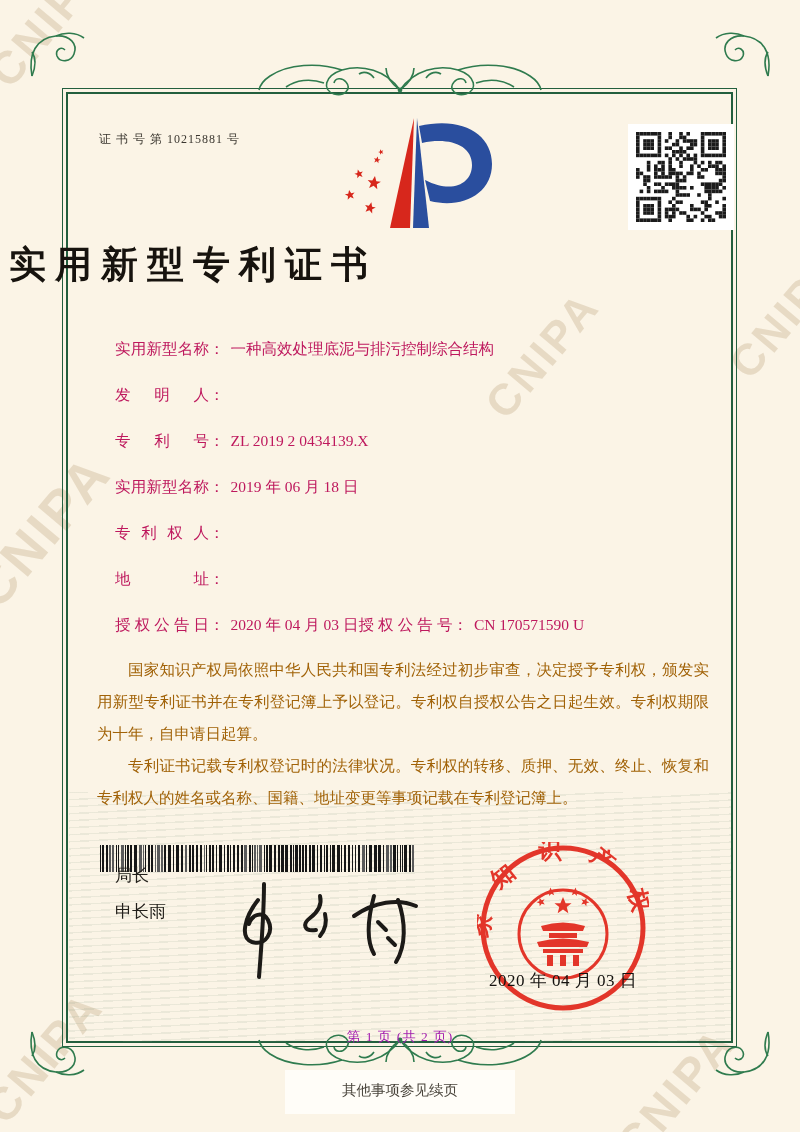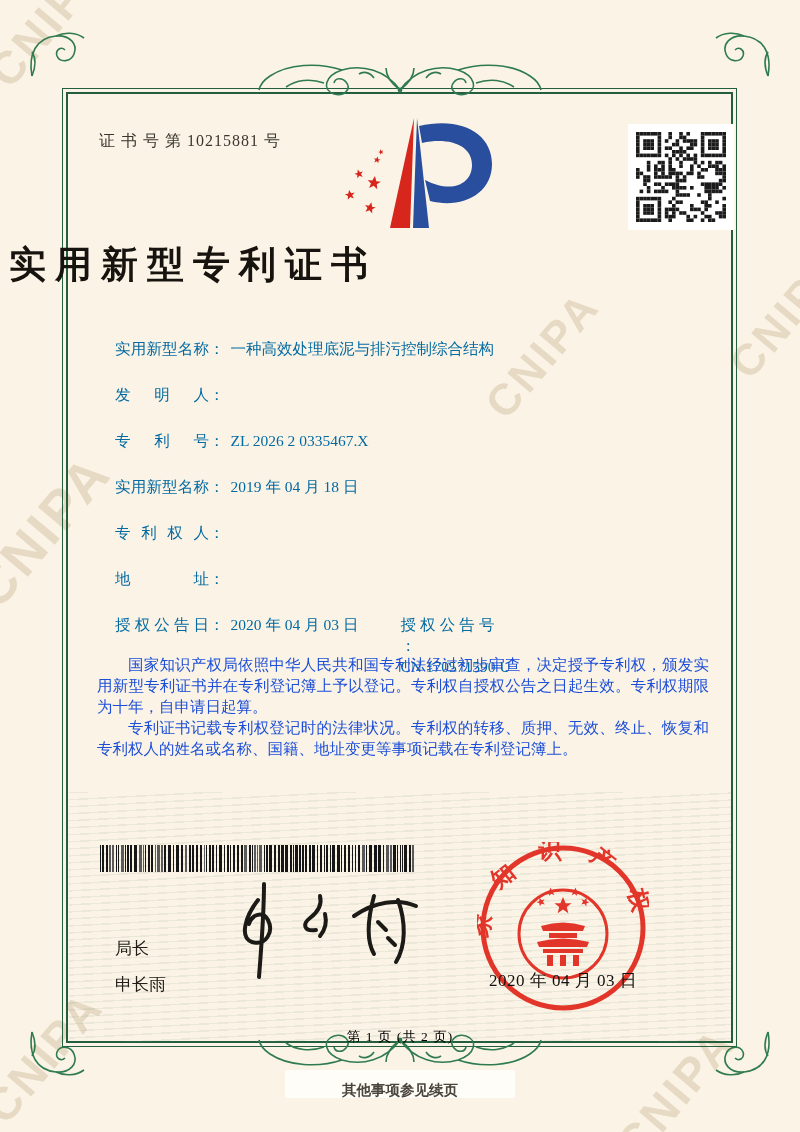--- a/index.html
+++ b/index.html
@@ -5,45 +5,45 @@
   html,body{margin:0;padding:0;background:#e8e4da;}
   .page{position:relative;width:800px;height:1132px;background:#fbf4e6;overflow:hidden;
         font-family:"Liberation Serif","DejaVu Serif",serif;color:#2e2a24;}
   .wm{position:absolute;font-family:"Liberation Sans","DejaVu Sans",sans-serif;font-weight:bold;
       color:rgba(186,158,118,.30);transform:rotate(-50deg);letter-spacing:3px;z-index:0;white-space:nowrap;}
   .frame-o{position:absolute;left:62px;top:88px;width:673px;height:957px;border:1.5px solid #235f3e;z-index:1;}
   .frame-i{position:absolute;left:3px;top:3px;right:3px;bottom:3px;border:2.5px solid #235f3e;}
   .texture{position:absolute;left:69px;top:792px;width:662px;height:250px;z-index:1;
       background:repeating-linear-gradient(177deg,rgba(125,150,125,.13) 0 1.5px,transparent 1.5px 7px);}
   .orn{position:absolute;z-index:2;}
-  .certno{position:absolute;left:99px;top:131px;font-size:16px;letter-spacing:1px;color:#3a362f;z-index:2;}
+  .certno{position:absolute;left:99px;top:131px;font-size:12px;letter-spacing:1px;color:#3a362f;z-index:2;}
   .logo{position:absolute;left:322px;top:114px;z-index:2;}
   .qrbox{position:absolute;left:628px;top:124px;width:106px;height:106px;background:#ffffff;z-index:2;
       display:flex;align-items:center;justify-content:center;}
   .title{position:absolute;left:0;top:240px;width:100%;text-align:left;font-size:37px;font-weight:bold;
       letter-spacing:9px;text-indent:9px;color:#17130e;z-index:2;}
-  .fields{position:absolute;left:115px;top:338px;width:580px;z-index:2;font-size:15.5px;color:#0369a1;}
+  .fields{position:absolute;left:115px;top:338px;width:580px;z-index:2;font-size:15.5px;color:#be185d;}
   .frow{display:flex;margin-bottom:25px;line-height:21px;}
   .flabel{display:inline-block;width:94px;text-align:justify;text-align-last:justify;}
   .fcolon{margin-right:6px;}
-  .fgroup2{margin-left:42px;display:flex;flex-direction:column;}
-  .paras{position:absolute;left:97px;top:654px;width:612px;z-index:2;font-size:15.5px;line-height:21px;
-      color:#1d4ed8;text-align:justify;}
+  .fgroup2{display:flex;}
+  .paras{position:absolute;left:97px;top:654px;width:612px;z-index:2;font-size:15.5px;line-height:32px;
+      color:#a16207;text-align:justify;}
   .paras p{margin:0;text-indent:2em;}
   .barcode{position:absolute;left:100px;top:845px;z-index:2;}
-  .sigblock{position:absolute;left:115px;top:931px;z-index:2;font-size:17px;color:#23201b;line-height:36px;
+  .sigblock{position:absolute;left:115px;top:858px;z-index:2;font-size:17px;color:#23201b;line-height:36px;
       font-family:"Liberation Sans","DejaVu Sans",sans-serif;}
   .sigsvg{position:absolute;left:228px;top:880px;z-index:2;}
   .seal{position:absolute;left:477px;top:842px;width:172px;height:172px;z-index:3;opacity:.93;}
   .sealdate{position:absolute;left:477px;top:969px;width:172px;text-align:center;font-size:17px;
       color:#14120f;z-index:4;letter-spacing:.5px;}
   .pagefoot{position:absolute;left:0;top:1028px;width:100%;text-align:center;font-size:13.5px;
-      color:#000000;z-index:2;letter-spacing:1px;}
-  .contnote{position:absolute;left:285px;top:1070px;width:230px;height:28px;background:#fffdf8;z-index:2;
-      text-align:center;line-height:40px;font-size:14.5px;color:#4a453c;font-weight:bold;}
+      color:#a21caf;z-index:2;letter-spacing:1px;}
+  .contnote{position:absolute;left:285px;top:1070px;width:230px;height:44px;background:#fffdf8;z-index:2;
+      text-align:center;line-height:40px;font-size:14.5px;color:#4a453c;}
 </style>
 </head>
 <body>
 
 <div class="page">
 
   <svg width="0" height="0" style="position:absolute">
     <defs>
       <g id="star5g">
           <polygon points="0,-10 2.9,-3.1 9.5,-3.1 4.2,1.2 5.9,8.1 0,3.9 -5.9,8.1 -4.2,1.2 -9.5,-3.1 -2.9,-3.1"></polygon>
@@ -421,26 +421,26 @@
         <span class="fcolon">：</span>
       <span class="fvalue">一种高效处理底泥与排污控制综合结构</span>
     </div>
     <div class="frow">
       <span class="flabel">发明人</span>
         <span class="fcolon">：</span>
     </div>
     <div class="frow">
       <span class="flabel">专利号</span>
         <span class="fcolon">：</span>
-      <span class="fvalue">ZL 2026 2 0335467.X</span>
+      <span class="fvalue">ZL 2019 2 0434139.X</span>
     </div>
     <div class="frow">
       <span class="flabel">实用新型名称</span>
         <span class="fcolon">：</span>
-      <span class="fvalue">2019 年 04 月 18 日</span>
+      <span class="fvalue">2019 年 06 月 18 日</span>
     </div>
     <div class="frow">
       <span class="flabel">专利权人</span>
         <span class="fcolon">：</span>
     </div>
     <div class="frow">
       <span class="flabel">地址</span>
         <span class="fcolon">：</span>
     </div>
     <div class="frow">

